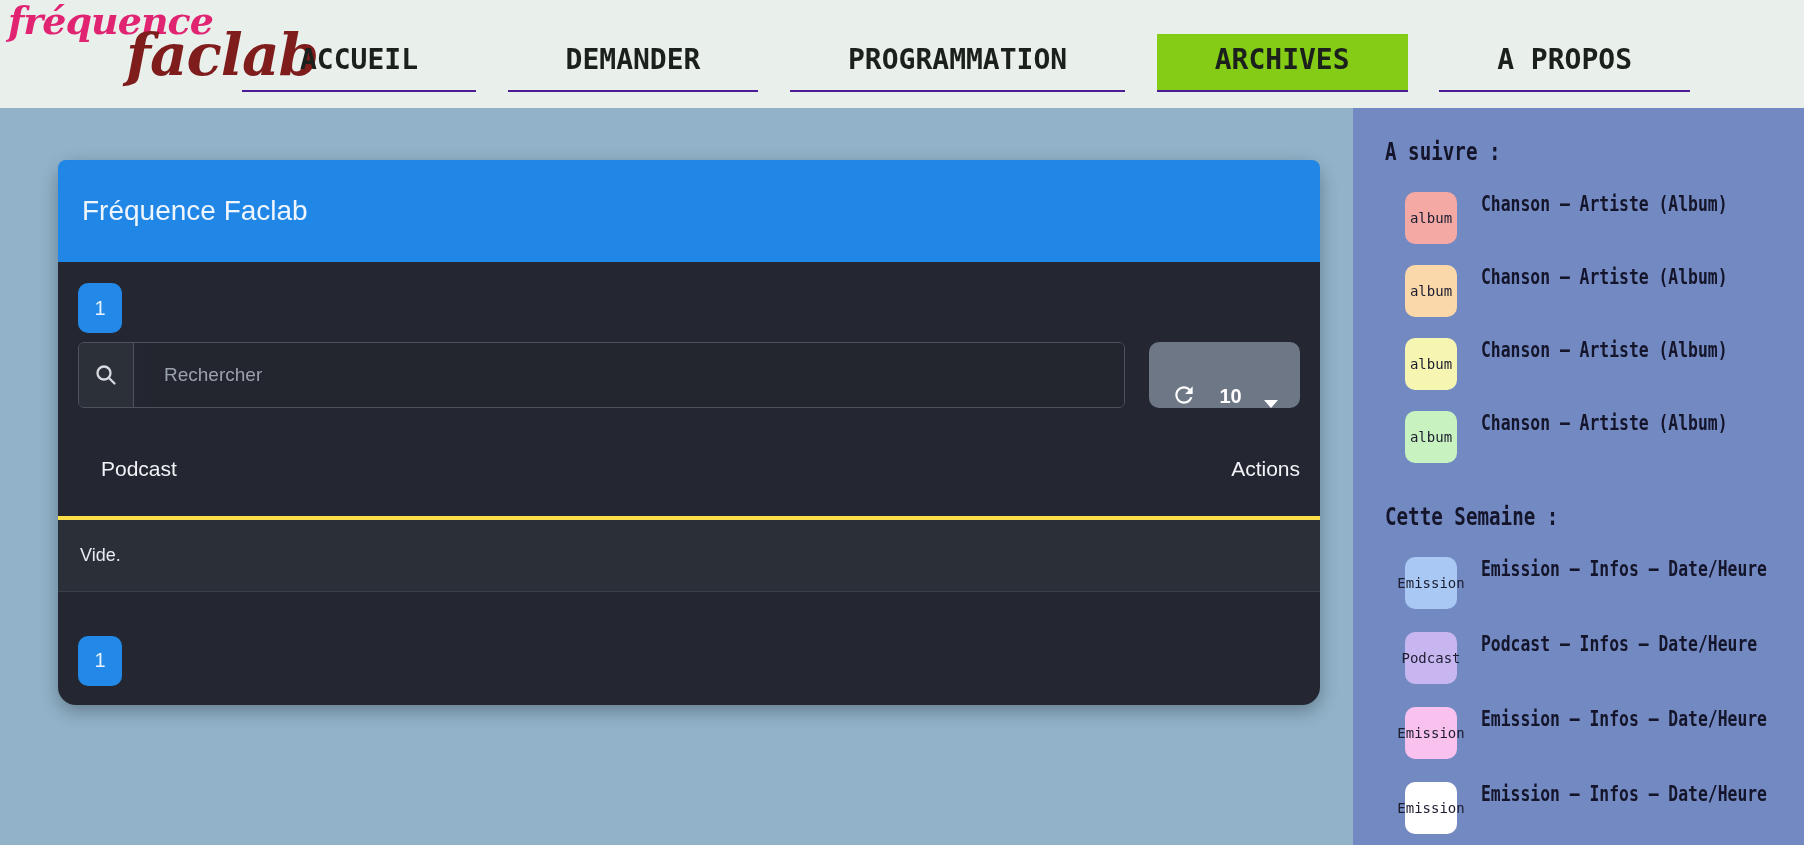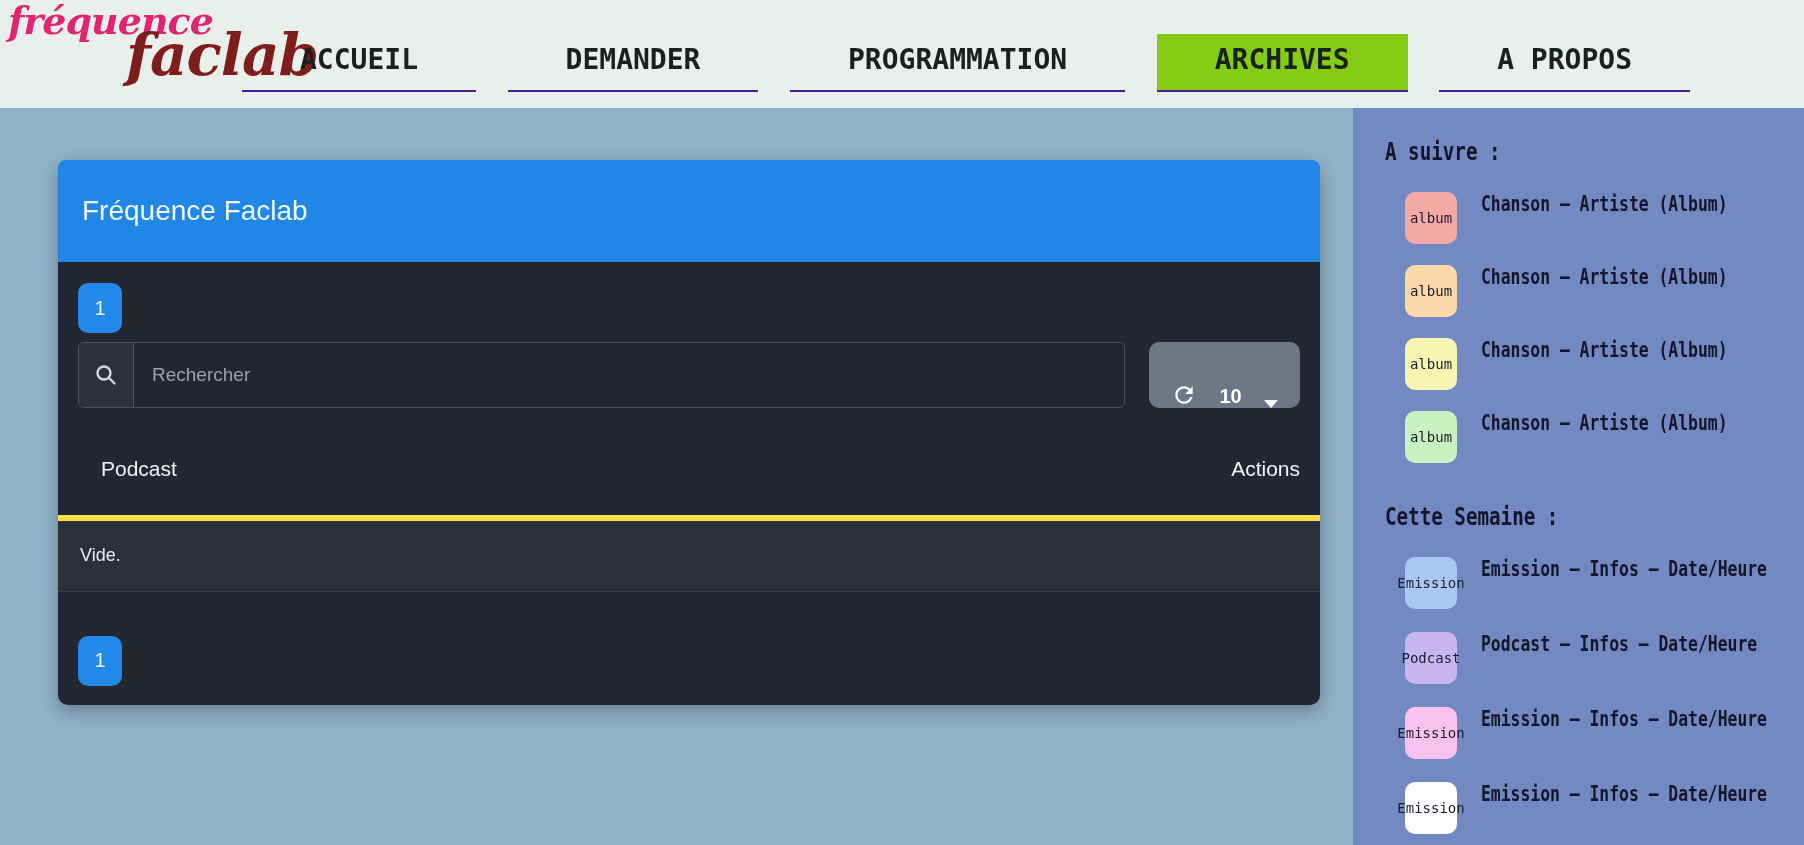--- a/index.html
+++ b/index.html
@@ -15,49 +15,49 @@
   .nav { position:absolute; left:242px; top:34px; width:1448px; height:60px; display:flex; justify-content:space-between; }
   .nav-item { font-family:"DejaVu Sans Mono", monospace; font-weight:bold; font-size:28px; color:#1c201c;
               padding:0 58px; line-height:52px; height:58px; border-bottom:2px solid #4c1d95; text-align:center;
               cursor:pointer; letter-spacing:0; }
   .nav-item.active { background:#84cc16; }
 
   
   .main { position:absolute; left:0; top:108px; width:1353px; height:737px; background:#91b2c9; }
 
   .card { position:absolute; left:58px; top:52px; width:1262px; height:545px; background:#242731;
-          border-radius:10px; box-shadow:0 6px 18px rgba(0,0,0,.3); }
+          border-radius:18px; box-shadow:0 6px 18px rgba(0,0,0,.3); }
   .card-header { height:102px; background:#2187e7; border-radius:8px 8px 0 0; display:flex; align-items:center; padding-left:24px; }
   .card-title { font-size:28px; color:#eef5fd; font-weight:400; }
   .card-body { padding:0 20px; }
 
   .page-btn { width:44px; height:50px; background:#2289e9; border:none; border-radius:10px;
               color:#e9f2fc; font-size:20px; font-family:"Liberation Sans", sans-serif; cursor:pointer;
               display:flex; align-items:center; justify-content:center; }
   .pag-top { margin-top:21px; }
   .pag-bottom { margin-top:44px; }
 
   .search-row { margin-top:9px; display:flex; height:66px; gap:24px; }
-  .search-bar { flex:1; display:flex; border:1px solid #4e525b; border-radius:6px; overflow:hidden; }
+  .search-bar { flex:1; display:flex; border:1px solid #4e525b; border-radius:6px; overflow:hidden;gap:12px; }
   .search-icon-cell { width:55px; background:#2c3039; border-right:1px solid #4e525b; display:flex; align-items:center; justify-content:center; }
   .search-input { flex:1; background:#23262e; border:none; outline:none; color:#e6e9ee; font-size:19px; padding-left:18px;
                   font-family:"Liberation Sans", sans-serif; }
   .search-input::placeholder { color:#9aa1ab; }
 
   .refresh-group { width:151px; height:66px; background:#6e7785; border-radius:10px; display:flex; align-items:flex-end;
                    justify-content:center; gap:22px; cursor:pointer; border:none; }
   .refresh-count { color:#fff; font-size:20px; font-weight:bold; font-family:"Liberation Sans", sans-serif; }
   .caret-down { width:0; height:0; border-left:7px solid transparent; border-right:7px solid transparent; border-top:8px solid #fff; }
 
   .table-wrap { margin:14px -20px 0; }
   table { width:100%; border-collapse:collapse; }
   thead th { height:96px; font-size:21px; font-weight:500; color:#f1f3f6; }
   th.col-podcast { text-align:left; padding-left:43px; }
   th.col-actions { text-align:right; padding-right:20px; }
-  .empty-row td { height:73px; background:#2b2f38; border-top:6px solid #fde047; border-bottom:1px solid #3a3e48;
+  .empty-row td { height:73px; background:#2b2f38; border-top:4px solid #fde047; border-bottom:1px solid #3a3e48;
                   padding-left:22px; font-size:18px; color:#e8ebef; }
 
   
   .sidebar { position:absolute; left:1353px; top:108px; width:451px; height:737px; background:#7389c2; padding:26px 0 0 32px; overflow:hidden; }
   .side-heading { font-family:"DejaVu Sans Mono", monospace; font-weight:bold; font-size:24px; color:#14152a;
                   line-height:36px; transform:scaleX(.8); transform-origin:left center; white-space:nowrap; }
   .side-heading.second { margin-top:36px; }
   .side-list { margin-top:22px; }
   .side-item { display:flex; height:52px; margin-bottom:21px; cursor:pointer; }
   .side-list.semaine .side-item { margin-bottom:23px; }

